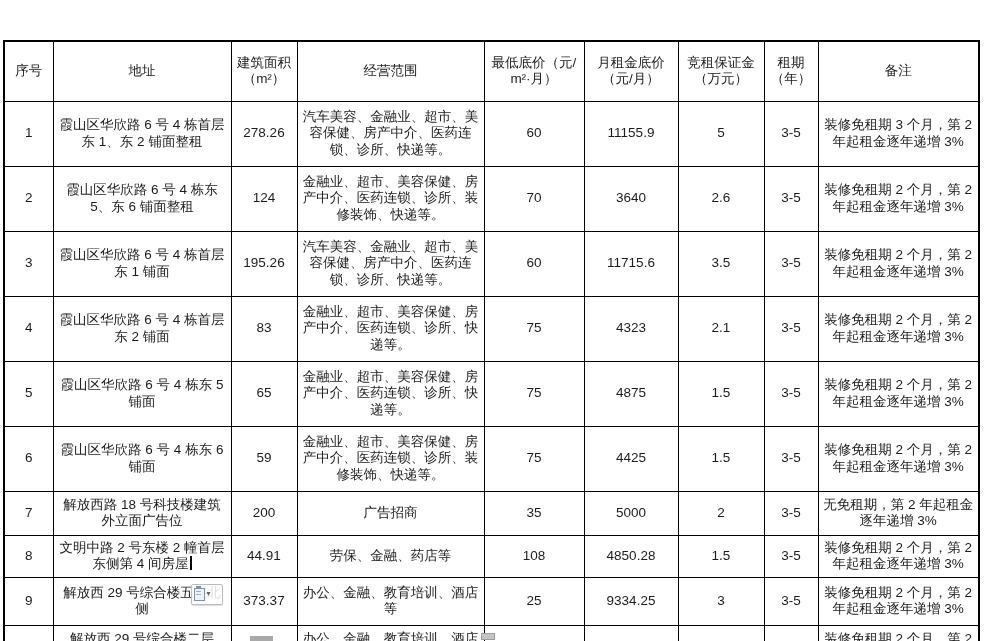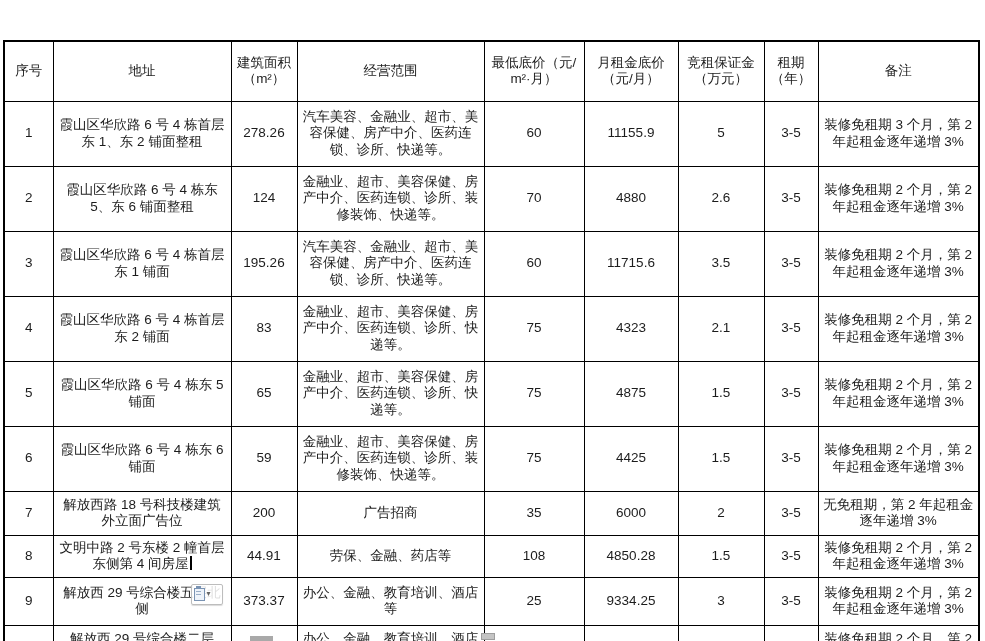--- a/index.html
+++ b/index.html
@@ -98,21 +98,21 @@
           <td><span>5</span></td>
           <td><span>3-5</span></td>
           <td><span>装修免租期 3 个月，第 2 年起租金逐年递增 3%</span></td>
         </tr>
         <tr style="height: 65px;">
           <td><span>2</span></td>
           <td><span>霞山区华欣路 6 号 4 栋东 5、东 6 铺面整租</span></td>
           <td><span>124</span></td>
           <td><span>金融业、超市、美容保健、房产中介、医药连锁、诊所、装修装饰、快递等。</span></td>
           <td><span>70</span></td>
-          <td><span>4880</span></td>
+          <td><span>3640</span></td>
           <td><span>2.6</span></td>
           <td><span>3-5</span></td>
           <td><span>装修免租期 2 个月，第 2 年起租金逐年递增 3%</span></td>
         </tr>
         <tr style="height: 65px;">
           <td><span>3</span></td>
           <td><span>霞山区华欣路 6 号 4 栋首层东 1 铺面</span></td>
           <td><span>195.26</span></td>
           <td><span>汽车美容、金融业、超市、美容保健、房产中介、医药连锁、诊所、快递等。</span></td>
           <td><span>60</span></td>
@@ -153,21 +153,21 @@
           <td><span>1.5</span></td>
           <td><span>3-5</span></td>
           <td><span>装修免租期 2 个月，第 2 年起租金逐年递增 3%</span></td>
         </tr>
         <tr style="height: 44px;">
           <td><span>7</span></td>
           <td><span>解放西路 18 号科技楼建筑外立面广告位</span></td>
           <td><span>200</span></td>
           <td><span>广告招商</span></td>
           <td><span>35</span></td>
-          <td><span>6000</span></td>
+          <td><span>5000</span></td>
           <td><span>2</span></td>
           <td><span>3-5</span></td>
           <td><span>无免租期，第 2 年起租金逐年递增 3%</span></td>
         </tr>
         <tr style="height: 42px;">
           <td><span>8</span></td>
           <td><span>文明中路 2 号东楼 2 幢首层东侧第 4 间房屋</span><span class="text-cursor"></span></td>
           <td><span>44.91</span></td>
           <td><span>劳保、金融、药店等</span></td>
           <td><span>108</span></td>

